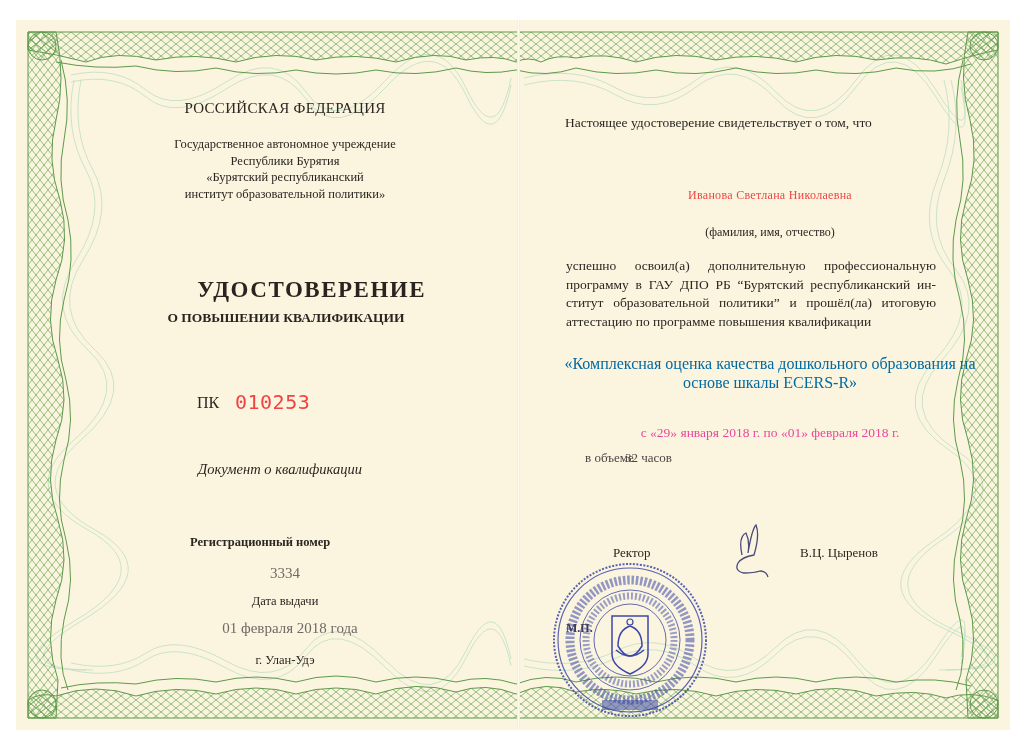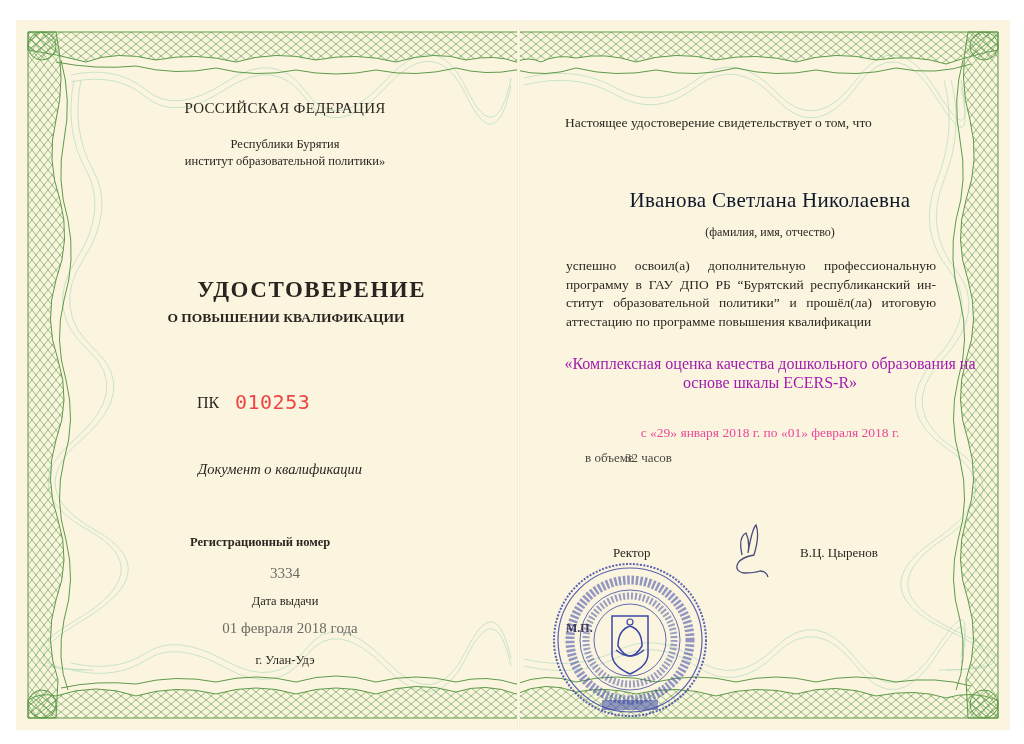--- a/index.html
+++ b/index.html
@@ -29,29 +29,29 @@
     .number { left: 235px; top: 390px; font-family: "DejaVu Sans Mono", "Liberation Mono", monospace; font-size: 20px; color:#ef4444; letter-spacing: 0.5px; }
     .doc-kind { left: 170px; top: 461px; width: 220px; text-align:center; font-size: 14.5px; font-style: italic; }
     .reg-label { left: 190px; top: 535px; width: 190px; font-size: 12.5px; font-weight: bold; }
     .reg-value { left: 190px; top: 565px; width: 190px; text-align:center; font-size: 15px; color:#6f6a66; }
     .issue-label { left: 190px; top: 594px; width: 190px; text-align:center; font-size: 12.5px; }
     .issue-value { left: 180px; top: 620px; width: 220px; text-align:center; font-size: 15px; color:#6f6a66; }
     .city { left: 190px; top: 653px; width: 190px; text-align:center; font-size: 12.5px; }
 
     
     .certifies { left: 565px; top: 115px; font-size: 13.5px; }
-    .fullname { left: 590px; top: 188px; width: 360px; text-align:center; font-size: 21px; color:#0f172a; letter-spacing: 0.3px; }
+    .fullname { left: 590px; top: 188px; width: 360px; text-align:center; font-size: 12px; color:#ef4444; letter-spacing: 0.3px; }
     .fio-caption { left: 590px; top: 225px; width: 360px; text-align:center; font-size: 12px; }
     .body-text {
       left: 566px; top: 257px; width: 370px; white-space: normal;
       font-size: 13.5px; line-height: 18.5px; text-align: justify; text-align-last: left;
     }
     .program {
       left: 550px; top: 354px; width: 440px; white-space: normal; text-align: center;
-      font-size: 16px; line-height: 19px; color:#a21caf;
+      font-size: 16px; line-height: 19px; color:#0369a1;
     }
     .dates { left: 600px; top: 425px; width: 340px; text-align:center; font-size: 13.5px; color:#ec4899; }
     .volume { left: 585px; top: 450px; font-size: 13px; color:#4a4642; }
     .hours { left: 625px; top: 450px; font-size: 13px; color:#4a4642; }
     .rector { left: 613px; top: 545px; font-size: 13px; }
     .rector-name { left: 800px; top: 545px; font-size: 13px; }
     .signature { position: absolute; left: 720px; top: 515px; width: 80px; height: 70px; }
     .stamp { position: absolute; left: 542px; top: 560px; width: 175px; height: 160px; }
     .mp { left: 566px; top: 621px; font-size: 12px; font-weight: bold; color:#3d3a5e; }
   </style>
@@ -104,21 +104,23 @@
     <circle cx="968" cy="26" r="14" fill="url(#mesh)" stroke="#5e9a4a" stroke-width="1"></circle>
     <circle cx="26" cy="684" r="14" fill="url(#mesh)" stroke="#5e9a4a" stroke-width="1"></circle>
     <circle cx="968" cy="684" r="14" fill="url(#mesh)" stroke="#5e9a4a" stroke-width="1"></circle>
   </svg>
 
   <div class="fold"></div>
 </div>
 
 <div class="abs federation">РОССИЙСКАЯ ФЕДЕРАЦИЯ</div>
 <div class="abs institution">
+  <div>Государственное автономное учреждение</div>
   <div>Республики Бурятия</div>
+  <div>«Бурятский республиканский</div>
   <div>институт образовательной политики»</div>
 </div>
 <div class="abs doc-title">УДОСТОВЕРЕНИЕ</div>
 <div class="abs doc-subtitle">О ПОВЫШЕНИИ КВАЛИФИКАЦИИ</div>
 <div class="abs series">ПК</div>
 <div class="abs number">010253</div>
 <div class="abs doc-kind">Документ о квалификации</div>
 <div class="abs reg-label">Регистрационный номер</div>
 <div class="abs reg-value">3334</div>
 <div class="abs issue-label">Дата выдачи</div>

